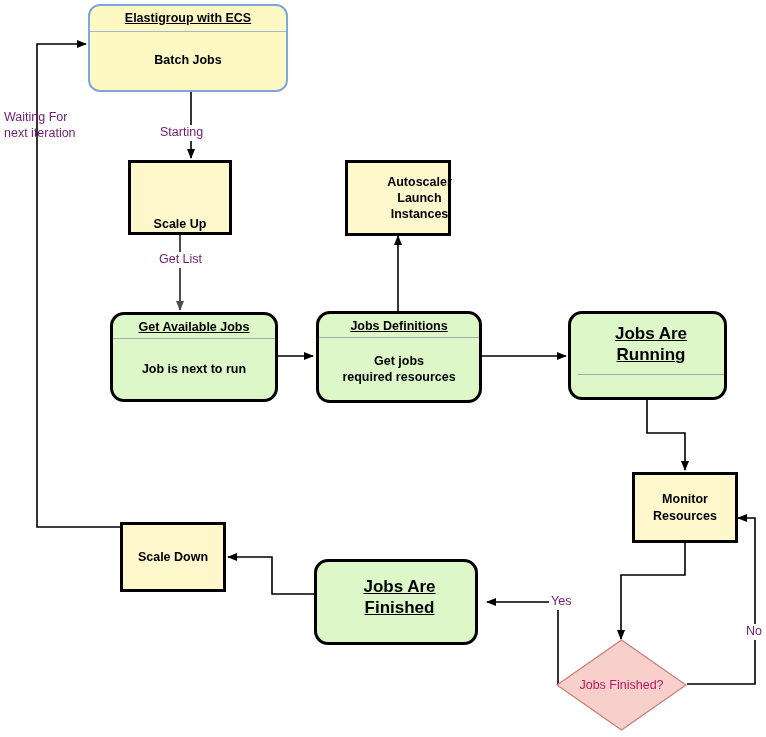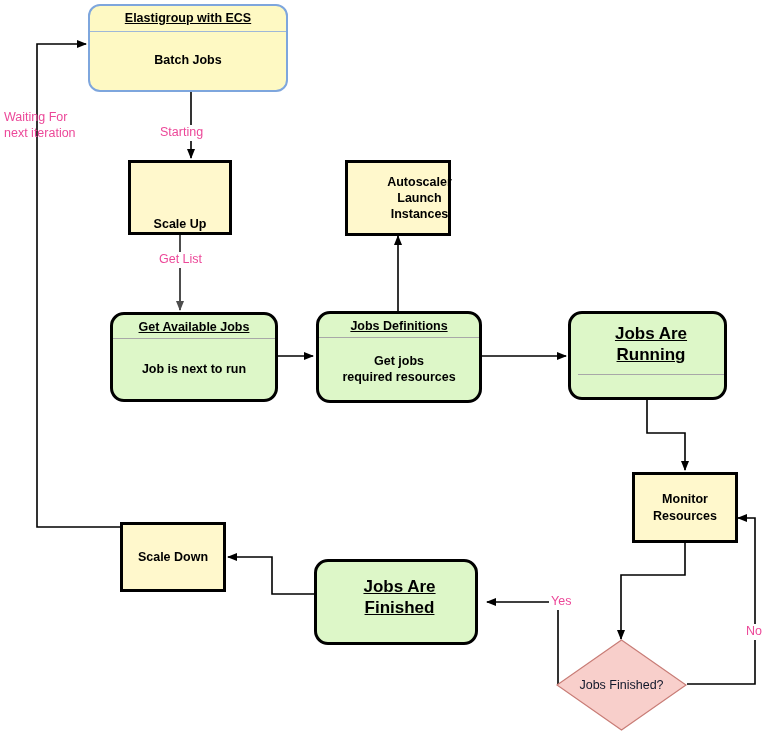--- a/index.html
+++ b/index.html
@@ -130,28 +130,28 @@
   .diamond .dlabel {
     position: absolute;
     left: 0;
     top: 0;
     width: 100%;
     height: 100%;
     display: flex;
     align-items: center;
     justify-content: center;
     font-size: 12.5px;
-    color: #0f172a;
+    color: #be185d;
     text-align: center;
   }
   
   .edge-label {
     position: absolute;
     font-size: 12.5px;
-    color: #ec4899;
+    color: #701a75;
     background: #ffffff;
     line-height: 1.25;
     white-space: pre-line;
     z-index: 3;
     padding: 0 2px;
   }
   .edge-label.plain {
     background: transparent;
   }
 </style>

